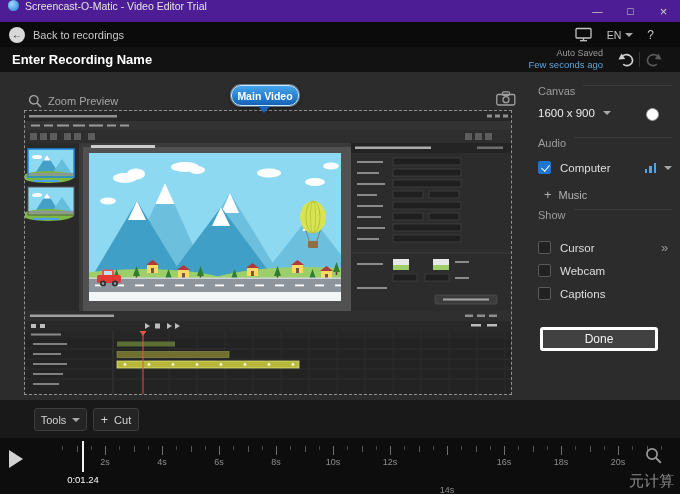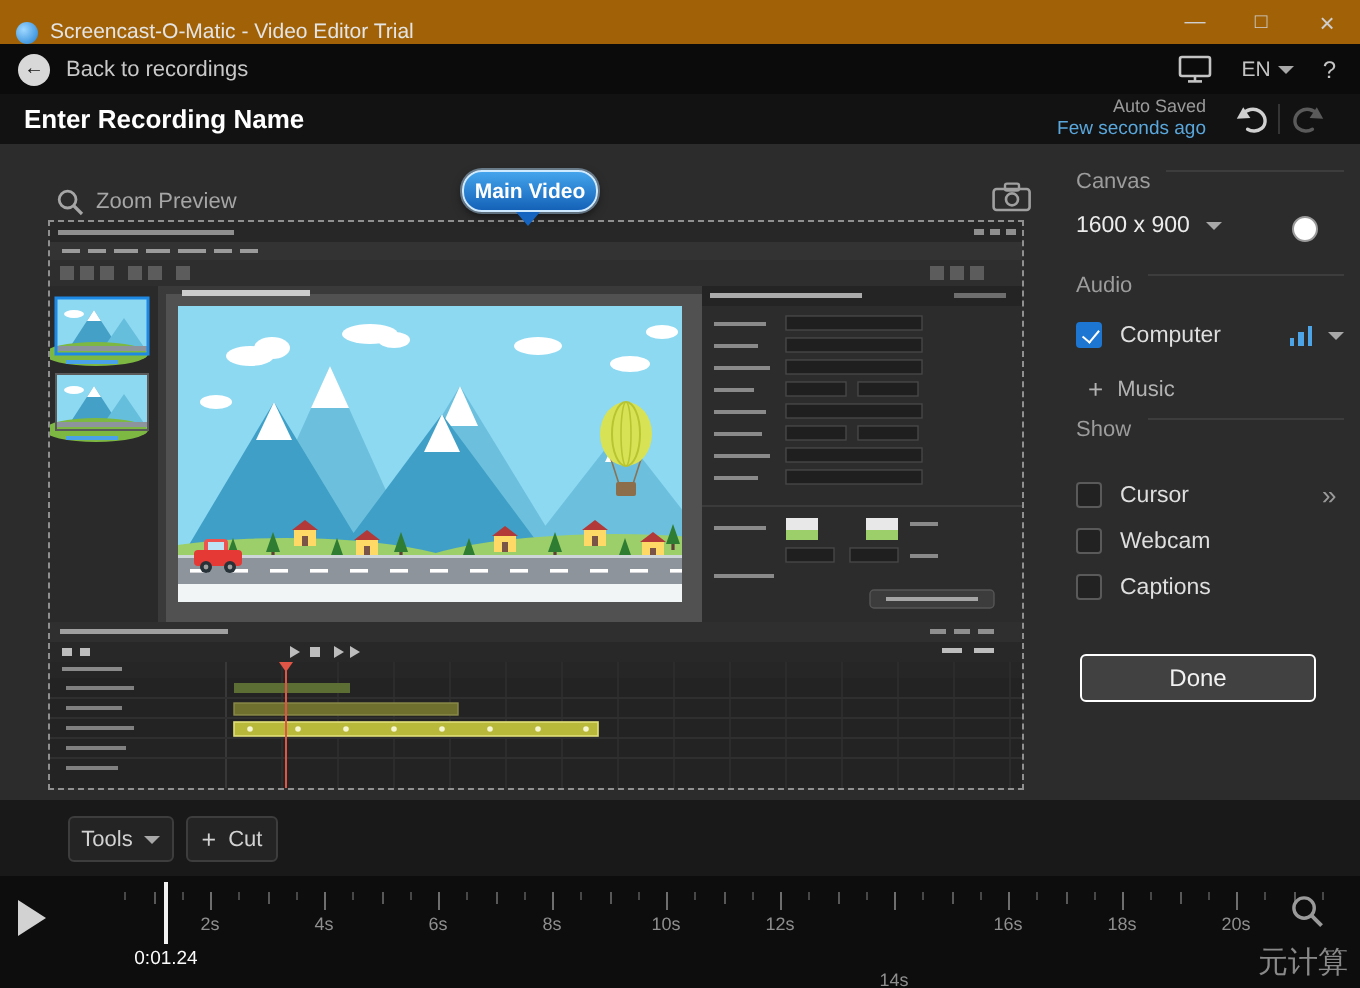--- a/index.html
+++ b/index.html
@@ -1,31 +1,31 @@
 <!DOCTYPE html>
 <html><head>
 <meta charset="utf-8">
 <style>
 *{margin:0;padding:0;box-sizing:border-box;}
 html,body{width:680px;height:494px;}
 body{position:relative;overflow:hidden;background:#2c2c2c;font-family:"Liberation Sans",sans-serif;}
 
 
-#titlebar{position:absolute;left:0;top:0;width:680px;height:22px;background:#a16207;display:flex;align-items:flex-end;z-index:6;}
+#titlebar{position:absolute;left:0;top:0;width:680px;height:22px;background:#4c1d95;display:flex;align-items:flex-start;z-index:6;}
 #app-icon{width:11px;height:11px;border-radius:50%;margin:0 6px 0 8px;background:radial-gradient(circle at 35% 35%,#9fd8ff,#1d7fd4);flex:0 0 auto;}
 #window-title{color:#e4e4e4;font-size:10.5px;}
 #win-controls{margin-left:auto;display:flex;height:100%;}
 .win-btn{width:33px;height:100%;display:flex;align-items:center;justify-content:center;color:#cfcfcf;font-size:10.5px;}
 .win-btn.close{font-size:13px;}
 
 
 #navbar{position:absolute;top:22px;left:0;width:680px;height:25px;background:#0b0b0b;display:flex;align-items:center;z-index:6;}
 #back-btn{display:flex;align-items:center;gap:8px;margin-left:9px;color:#c8c8c8;font-size:11px;}
 #back-circle{width:16px;height:16px;border-radius:50%;background:#d8d8d8;color:#141414;font-size:10px;display:flex;align-items:center;justify-content:center;}
-#nav-right{margin-left:auto;display:flex;align-items:center;gap:14px;margin-right:12px;color:#c4c4c4;text-align:center;}
+#nav-right{margin-left:auto;display:flex;align-items:center;gap:14px;margin-right:26px;color:#c4c4c4;text-align:center;}
 #lang{display:flex;align-items:center;gap:4px;font-size:10.5px;}
 #help{font-size:12px;}
 
 
 #header{position:absolute;top:47px;left:0;width:680px;height:25px;background:#121212;display:flex;align-items:center;padding-right:14px;z-index:6;}
 #page-title{margin-left:12px;color:#fff;font-size:13px;font-weight:bold;}
 #autosave{margin-left:auto;text-align:right;line-height:1.2;}
 #autosave-1{color:#9a9a9a;font-size:9px;}
 #autosave-2{color:#5aa7dc;font-size:9.5px;}
 #undo,#redo{width:26px;display:flex;justify-content:center;align-items:center;}
@@ -61,21 +61,21 @@
 .row-label{margin-left:9px;color:#dedede;font-size:11.5px;}
 .volbars{display:flex;align-items:flex-end;gap:2px;margin-left:auto;margin-right:8px;}
 .volbars i{display:block;width:2.5px;background:#4da5e8;}
 .volbars i:nth-child(1){height:4px;}
 .volbars i:nth-child(2){height:7px;}
 .volbars i:nth-child(3){height:10px;}
 .caret{width:0;height:0;border-left:4px solid transparent;border-right:4px solid transparent;border-top:4.5px solid #a8a8a8;display:inline-block;}
 #music-row{position:absolute;left:544px;top:187px;display:flex;align-items:center;gap:7px;color:#b2b2b2;font-size:11px;}
 #music-plus{font-size:13px;}
 #expand-chevrons{position:absolute;left:661px;top:240px;color:#9a9a9a;font-size:13px;letter-spacing:-1px;z-index:2;}
-#done-btn{position:absolute;left:540px;top:327px;width:118px;height:24px;background:#414141;border:1px solid #ffffff;border-radius:3px;color:#f1f1f1;font-size:12px;display:flex;align-items:center;justify-content:center;}
+#done-btn{position:absolute;left:540px;top:327px;width:118px;height:24px;background:#414141;border:3px solid #ffffff;border-radius:3px;color:#f1f1f1;font-size:12px;display:flex;align-items:center;justify-content:center;}
 
 
 #tools-strip{position:absolute;left:0;top:400px;width:680px;height:38px;background:#191919;}
 .tool-btn{position:absolute;top:8px;height:23px;background:#242424;border:1px solid #3d3d3d;border-radius:3px;color:#d2d2d2;font-size:11px;display:flex;align-items:center;justify-content:center;gap:6px;}
 #tools-btn{left:34px;width:53px;}
 #cut-btn{left:93px;width:46px;}
 .tool-btn .plus{font-size:12.5px;}
 
 
 #timeline{position:absolute;left:0;top:438px;width:680px;height:56px;background:#0d0d0d;}

